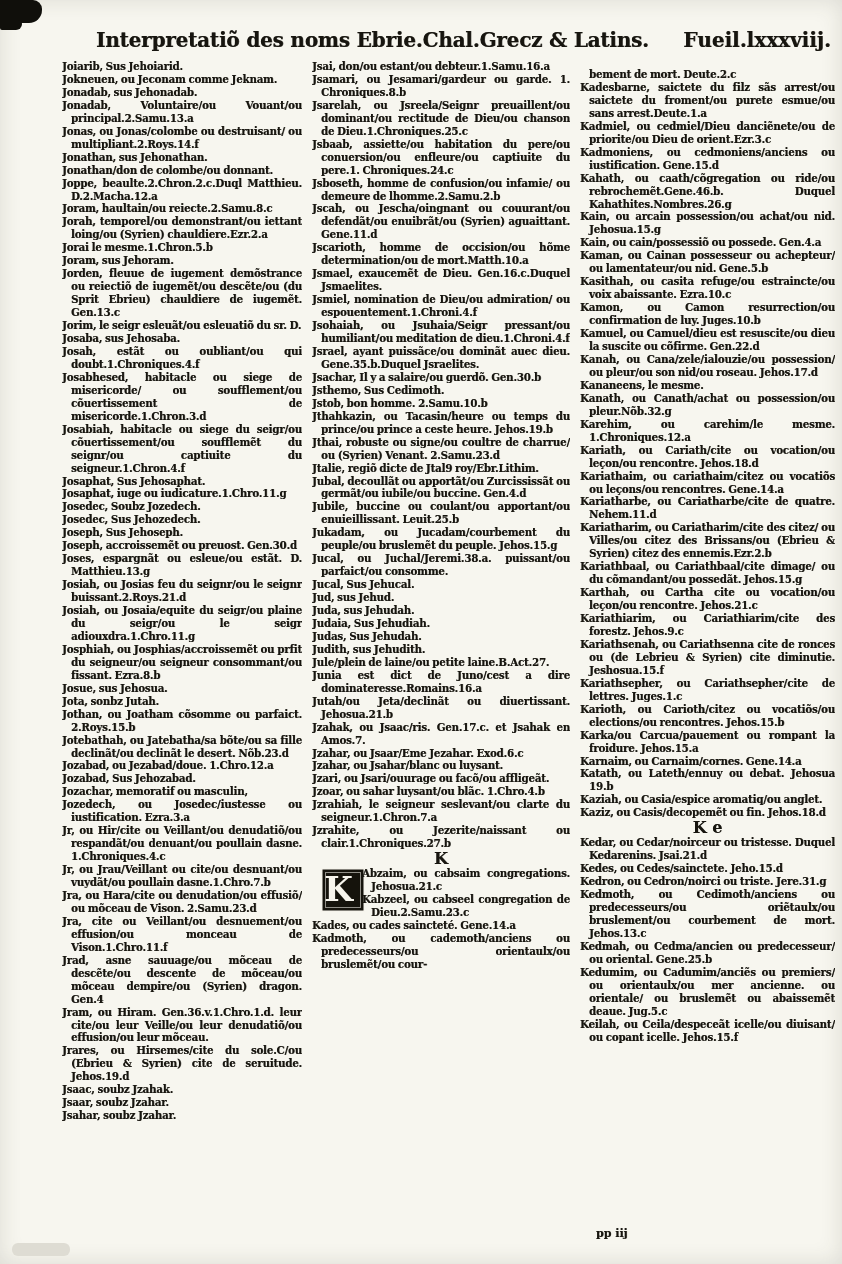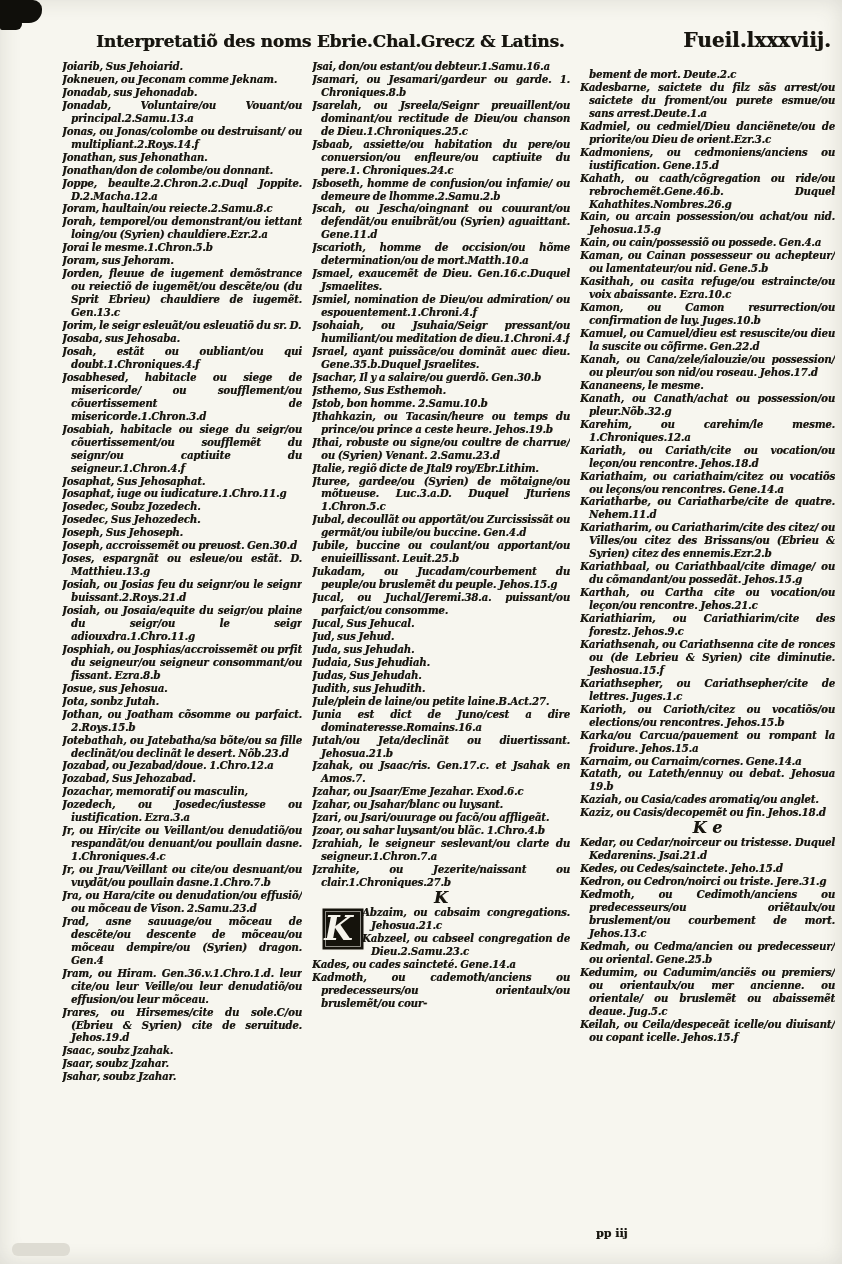--- a/index.html
+++ b/index.html
@@ -6,28 +6,28 @@
   .scan {
     position:relative; width:842px; height:1264px;
     background:#f7f6ef;
     overflow:hidden;
     font-family:"DejaVu Serif", serif;
     color:#17150f;
     box-shadow: inset 0 0 22px rgba(60,55,40,0.14);
   }
   .header { position:absolute; top:28px; left:62px; width:773px; display:flex; align-items:baseline; }
   .title {
-    font-size:17px; font-weight:bold; margin-left:34px; white-space:nowrap;
+    font-size:20px; font-weight:bold; margin-left:34px; white-space:nowrap;
     letter-spacing:-0.2px; text-shadow:0.5px 0 0 rgba(23,21,15,0.7);
   }
   .folio {
     margin-left:auto; font-size:20px; font-weight:bold; margin-right:4px;
     text-shadow:0.5px 0 0 rgba(23,21,15,0.7);
   }
-  .columns { position:absolute; top:60px; left:62px; width:773px; height:1178px; display:flex; gap:10px;font-style:italic; }
+  .columns { position:absolute; top:60px; left:62px; width:773px; height:1178px; display:flex; gap:10px; }
   .col { overflow:hidden; }
   .col-1 { width:240px; } .col-2 { width:258px; } .col-3 { width:255px; }
   .entry {
     margin:0; font-size:10.2px; line-height:12.95px; font-weight:bold;
     text-align:justify; padding-left:9px; text-indent:-9px;
     letter-spacing:-0.15px; word-spacing:-0.6px;
     text-shadow:0.4px 0 0 rgba(23,21,15,0.6);
   }
   .entry.cont { text-indent:0;margin-top:8px; }
   .section-letter {
@@ -64,21 +64,21 @@
 
   <div class="columns" id="columns">
       <div class="col col-1">
         <p class="entry">Joiarib, Sus Jehoiarid.</p>
         <p class="entry">Jokneuen, ou Jeconam comme Jeknam.</p>
         <p class="entry">Jonadab, sus Jehonadab.</p>
         <p class="entry">Jonadab, Voluntaire/ou Vouant/ou principal.2.Samu.13.a</p>
         <p class="entry">Jonas, ou Jonas/colombe ou destruisant/ ou multipliant.2.Roys.14.f</p>
         <p class="entry">Jonathan, sus Jehonathan.</p>
         <p class="entry">Jonathan/don de colombe/ou donnant.</p>
-        <p class="entry">Joppe, beaulte.2.Chron.2.c.Duql Joppite. D.2.Macha.12.a</p>
+        <p class="entry">Joppe, beaulte.2.Chron.2.c.Duql Matthieu. D.2.Macha.12.a</p>
         <p class="entry">Joram, haultain/ou reiecte.2.Samu.8.c</p>
         <p class="entry">Jorah, temporel/ou demonstrant/ou iettant loing/ou (Syrien) chauldiere.Ezr.2.a</p>
         <p class="entry">Jorai le mesme.1.Chron.5.b</p>
         <p class="entry">Joram, sus Jehoram.</p>
         <p class="entry">Jorden, fleuue de iugement demõstrance ou reiectiõ de iugemẽt/ou descẽte/ou (du Sprit Ebrieu) chauldiere de iugemẽt. Gen.13.c</p>
         <p class="entry">Jorim, le seigr esleuãt/ou esleuatiõ du sr. D.</p>
         <p class="entry">Josaba, sus Jehosaba.</p>
         <p class="entry">Josah, estãt ou oubliant/ou qui doubt.1.Chroniques.4.f</p>
         <p class="entry">Josabhesed, habitacle ou siege de misericorde/ ou soufflement/ou cõuertissement de misericorde.1.Chron.3.d</p>
         <p class="entry">Josabiah, habitacle ou siege du seigr/ou cõuertissement/ou soufflemẽt du seignr/ou captiuite du seigneur.1.Chron.4.f</p>
@@ -96,46 +96,46 @@
         <p class="entry">Jota, sonbz Jutah.</p>
         <p class="entry">Jothan, ou Joatham cõsomme ou parfaict. 2.Roys.15.b</p>
         <p class="entry">Jotebathah, ou Jatebatha/sa bõte/ou sa fille declinãt/ou declinãt le desert. Nõb.23.d</p>
         <p class="entry">Jozabad, ou Jezabad/doue. 1.Chro.12.a</p>
         <p class="entry">Jozabad, Sus Jehozabad.</p>
         <p class="entry">Jozachar, memoratif ou masculin,</p>
         <p class="entry">Jozedech, ou Josedec/iustesse ou iustification. Ezra.3.a</p>
         <p class="entry">Jr, ou Hir/cite ou Veillant/ou denudatiõ/ou respandãt/ou denuant/ou poullain dasne. 1.Chroniques.4.c</p>
         <p class="entry">Jr, ou Jrau/Veillant ou cite/ou desnuant/ou vuydãt/ou poullain dasne.1.Chro.7.b</p>
         <p class="entry">Jra, ou Hara/cite ou denudation/ou effusiõ/ ou mõceau de Vison. 2.Samu.23.d</p>
+        <p class="entry">Jra, cite ou Veillant/ou desnuement/ou effusion/ou monceau de Vison.1.Chro.11.f</p>
         <p class="entry">Jrad, asne sauuage/ou mõceau de descẽte/ou descente de mõceau/ou mõceau dempire/ou (Syrien) dragon. Gen.4</p>
         <p class="entry">Jram, ou Hiram. Gen.36.v.1.Chro.1.d. leur cite/ou leur Veille/ou leur denudatiõ/ou effusion/ou leur mõceau.</p>
         <p class="entry">Jrares, ou Hirsemes/cite du sole.C/ou (Ebrieu &amp; Syrien) cite de seruitude. Jehos.19.d</p>
         <p class="entry">Jsaac, soubz Jzahak.</p>
         <p class="entry">Jsaar, soubz Jzahar.</p>
         <p class="entry">Jsahar, soubz Jzahar.</p>
       </div>
       <div class="col col-2">
         <p class="entry">Jsai, don/ou estant/ou debteur.1.Samu.16.a</p>
         <p class="entry">Jsamari, ou Jesamari/gardeur ou garde. 1. Chroniques.8.b</p>
         <p class="entry">Jsarelah, ou Jsreela/Seignr preuaillent/ou dominant/ou rectitude de Dieu/ou chanson de Dieu.1.Chroniques.25.c</p>
         <p class="entry">Jsbaab, assiette/ou habitation du pere/ou conuersion/ou enfleure/ou captiuite du pere.1. Chroniques.24.c</p>
         <p class="entry">Jsboseth, homme de confusion/ou infamie/ ou demeure de lhomme.2.Samu.2.b</p>
         <p class="entry">Jscah, ou Jescha/oingnant ou couurant/ou defendãt/ou enuibrãt/ou (Syrien) aguaittant. Gene.11.d</p>
         <p class="entry">Jscarioth, homme de occision/ou hõme determination/ou de mort.Matth.10.a</p>
         <p class="entry">Jsmael, exaucemẽt de Dieu. Gen.16.c.Duquel Jsmaelites.</p>
         <p class="entry">Jsmiel, nomination de Dieu/ou admiration/ ou espouentement.1.Chroni.4.f</p>
         <p class="entry">Jsohaiah, ou Jsuhaia/Seigr pressant/ou humiliant/ou meditation de dieu.1.Chroni.4.f</p>
         <p class="entry">Jsrael, ayant puissãce/ou dominãt auec dieu. Gene.35.b.Duquel Jsraelites.</p>
         <p class="entry">Jsachar, Il y a salaire/ou guerdõ. Gen.30.b</p>
-        <p class="entry">Jsthemo, Sus Esthemoh.</p>
+        <p class="entry">Jsthemo, Sus Cedimoth.</p>
         <p class="entry">Jstob, bon homme. 2.Samu.10.b</p>
         <p class="entry">Jthahkazin, ou Tacasin/heure ou temps du prince/ou prince a ceste heure. Jehos.19.b</p>
         <p class="entry">Jthai, robuste ou signe/ou coultre de charrue/ ou (Syrien) Venant. 2.Samu.23.d</p>
         <p class="entry">Jtalie, regiõ dicte de Jtal9 roy/Ebr.Lithim.</p>
-        <p class="entry">Jturee, gardee/ou (Syrien) de mõtaigne/ou mõtueuse. Luc.3.a.D. Duquel Jturiens 1.Chron.5.c</p>
         <p class="entry">Jubal, decoullãt ou apportãt/ou Zurcississãt ou germãt/ou iubile/ou buccine. Gen.4.d</p>
         <p class="entry">Jubile, buccine ou coulant/ou apportant/ou enuieillissant. Leuit.25.b</p>
         <p class="entry">Jukadam, ou Jucadam/courbement du peuple/ou bruslemẽt du peuple. Jehos.15.g</p>
         <p class="entry">Jucal, ou Juchal/Jeremi.38.a. puissant/ou parfaict/ou consomme.</p>
         <p class="entry">Jucal, Sus Jehucal.</p>
         <p class="entry">Jud, sus Jehud.</p>
         <p class="entry">Juda, sus Jehudah.</p>
         <p class="entry">Judaia, Sus Jehudiah.</p>
         <p class="entry">Judas, Sus Jehudah.</p>
         <p class="entry">Judith, sus Jehudith.</p>
@@ -177,21 +177,21 @@
         <p class="entry">Kariatharim, ou Cariatharim/cite des citez/ ou Villes/ou citez des Brissans/ou (Ebrieu &amp; Syrien) citez des ennemis.Ezr.2.b</p>
         <p class="entry">Kariathbaal, ou Cariathbaal/cite dimage/ ou du cõmandant/ou possedãt. Jehos.15.g</p>
         <p class="entry">Karthah, ou Cartha cite ou vocation/ou leçon/ou rencontre. Jehos.21.c</p>
         <p class="entry">Kariathiarim, ou Cariathiarim/cite des forestz. Jehos.9.c</p>
         <p class="entry">Kariathsenah, ou Cariathsenna cite de ronces ou (de Lebrieu &amp; Syrien) cite diminutie. Jeshosua.15.f</p>
         <p class="entry">Kariathsepher, ou Cariathsepher/cite de lettres. Juges.1.c</p>
         <p class="entry">Karioth, ou Carioth/citez ou vocatiõs/ou elections/ou rencontres. Jehos.15.b</p>
         <p class="entry">Karka/ou Carcua/pauement ou rompant la froidure. Jehos.15.a</p>
         <p class="entry">Karnaim, ou Carnaim/cornes. Gene.14.a</p>
         <p class="entry">Katath, ou Lateth/ennuy ou debat. Jehosua 19.b</p>
-        <p class="entry">Kaziah, ou Casia/cades aromatiq/ou anglet.</p>
+        <p class="entry">Kaziah, ou Casia/espice aromatiq/ou anglet.</p>
         <p class="entry">Kaziz, ou Casis/decopemẽt ou fin. Jehos.18.d</p>
         <div class="section-letter">K e</div>
         <p class="entry">Kedar, ou Cedar/noirceur ou tristesse. Duquel Kedarenins. Jsai.21.d</p>
         <p class="entry">Kedes, ou Cedes/sainctete. Jeho.15.d</p>
         <p class="entry">Kedron, ou Cedron/noirci ou triste. Jere.31.g</p>
         <p class="entry">Kedmoth, ou Cedimoth/anciens ou predecesseurs/ou oriẽtaulx/ou bruslement/ou courbement de mort. Jehos.13.c</p>
         <p class="entry">Kedmah, ou Cedma/ancien ou predecesseur/ ou oriental. Gene.25.b</p>
         <p class="entry">Kedumim, ou Cadumim/anciẽs ou premiers/ ou orientaulx/ou mer ancienne. ou orientale/ ou bruslemẽt ou abaissemẽt deaue. Jug.5.c</p>
         <p class="entry">Keilah, ou Ceila/despeceãt icelle/ou diuisant/ ou copant icelle. Jehos.15.f</p>
       </div>

